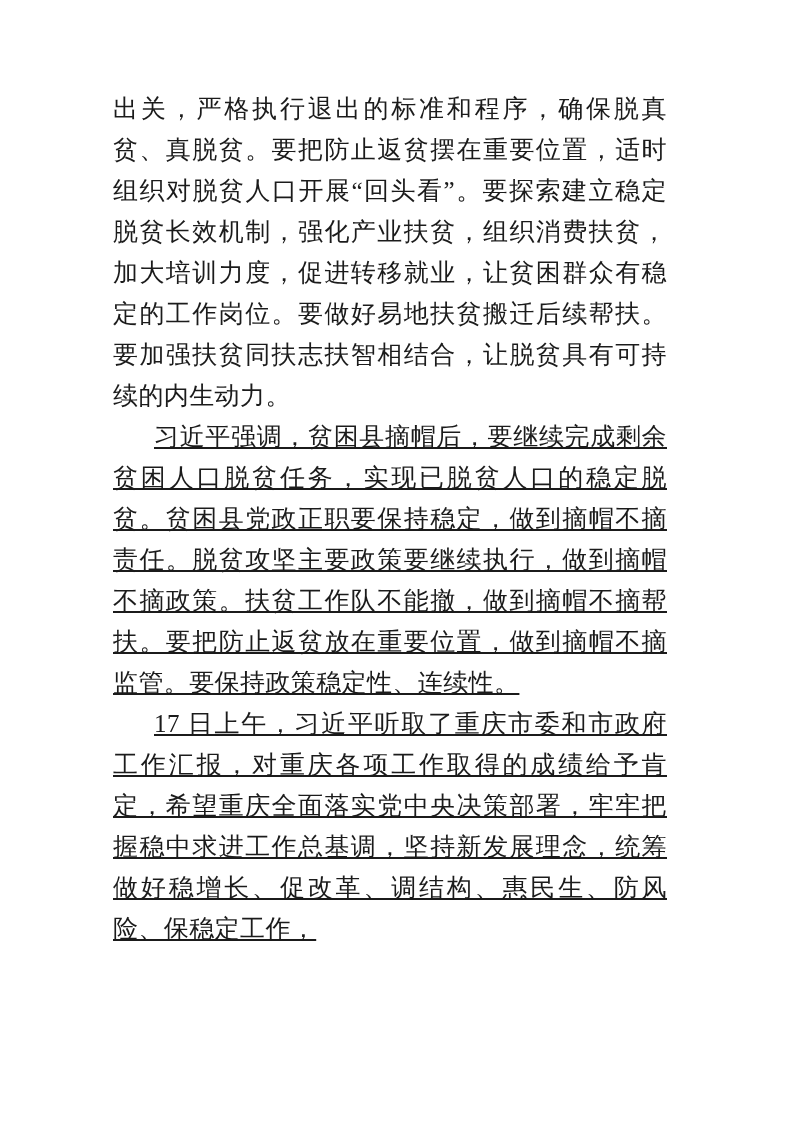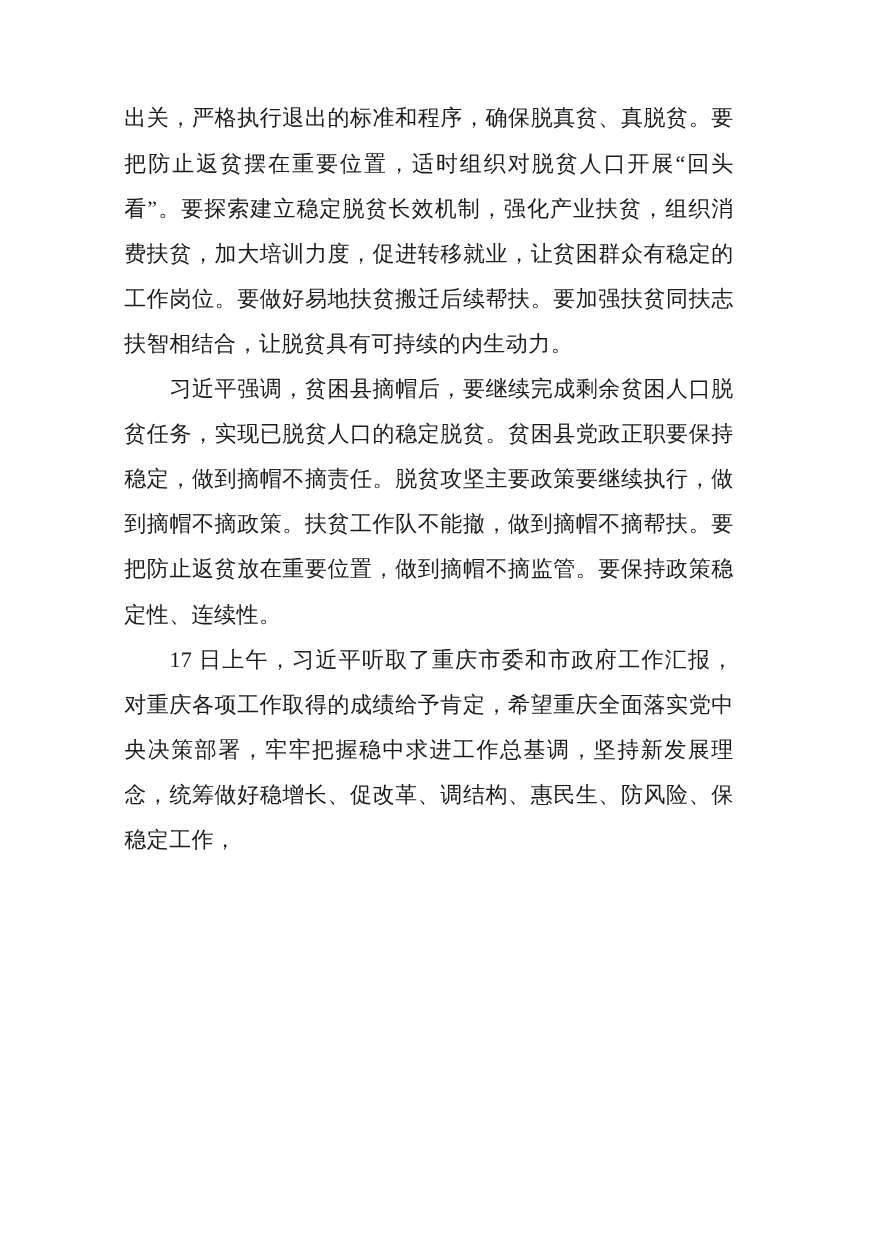--- a/index.html
+++ b/index.html
@@ -20,31 +20,32 @@
     overflow: hidden;
   }
   .page-inner {
     position: absolute;
     left: 113px;
     top: 88px;
     width: 570px;
   }
   .para {
     font-family: "Liberation Serif", serif;
-    font-size: 20px;
+    font-size: 25px;
     line-height: 41px;
     color: #1b1b1b;
     text-align: justify;
     text-justify: inter-ideograph;
     letter-spacing: 0.4px;
     margin: 0 16px 0 0;
     text-indent: 0;
   }
   .para.indent {
     text-indent: 41px;
+    text-decoration: underline;
   }
   .para + .para {
     margin-top: 0;
   }
 </style>
 </head>
 <body>
 
 <div class="page">
   <div class="page-inner">

